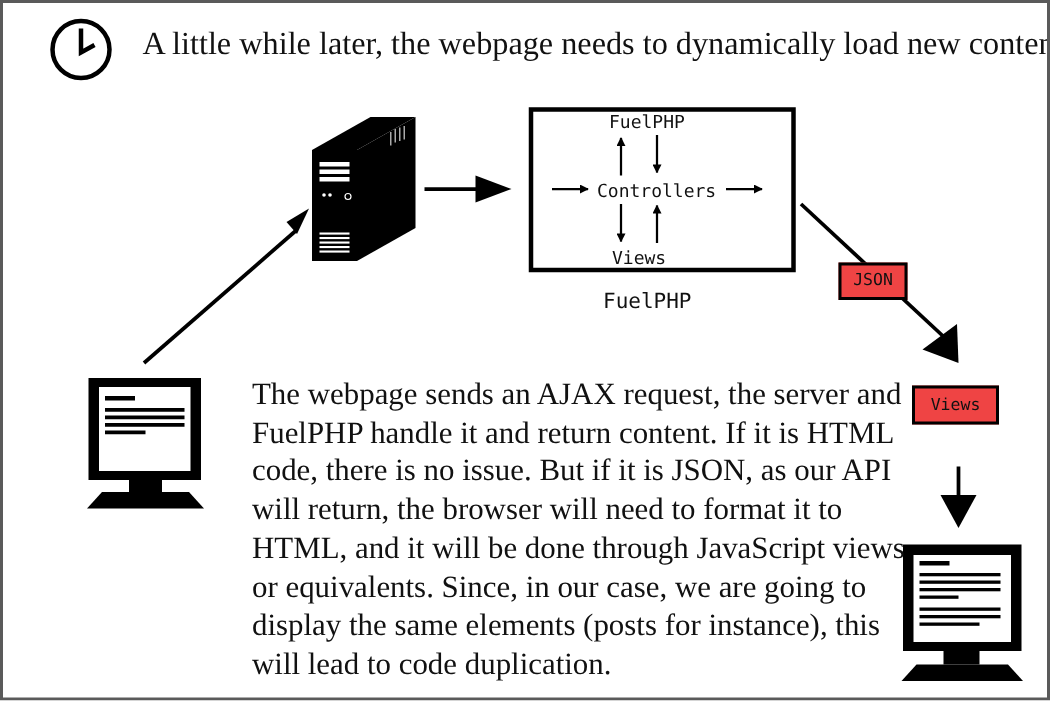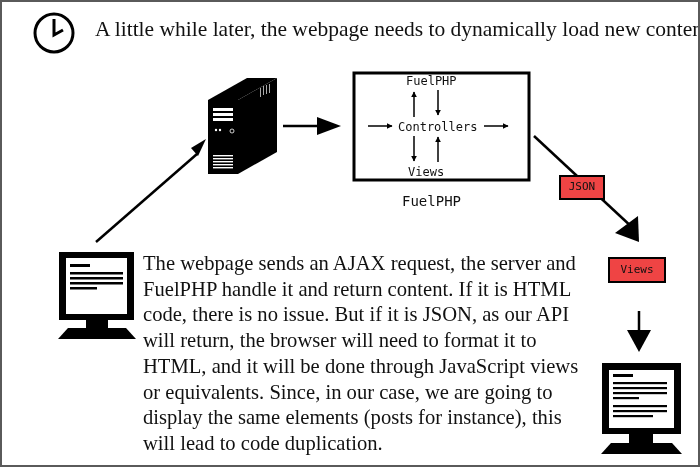--- a/index.html
+++ b/index.html
@@ -8,21 +8,21 @@
     background: #ffffff; box-sizing: border-box;
     border: 2px solid #5a5a5a;
   }
   svg.full { position: absolute; left: 0; top: 0; }
   .serif { font-family: "Liberation Serif", "DejaVu Serif", serif; color: #111; }
   .mono { font-family: "DejaVu Sans Mono", "Liberation Mono", monospace; }
   #title {
     position: absolute; left: 93px; top: 15px; font-size: 21.5px; white-space: nowrap;
   }
   #desc {
-    position: absolute; left: 141px; top: 249px; width: 440px;
+    position: absolute; left: 166px; top: 249px; width: 440px;
     font-size: 20.6px; line-height: 25.7px;
   }
   .box-label {
     position: absolute; background: #ef4444; border: 2.5px solid #000;
     font-size: 11px; color: #111; text-align: center; box-sizing: border-box;
   }
   #url-box { left: 26px; top: 187px; width: 215px; height: 25px; line-height: 20px; color: #1b2a6b; }
   #json-box { left: 557px; top: 173px; width: 46px; height: 25px; line-height: 20px; }
   #views-box { left: 606px; top: 255px; width: 58px; height: 26px; line-height: 21px; }
   .mvc-label { position: absolute; font-size: 12px; color: #111; white-space: nowrap; }

